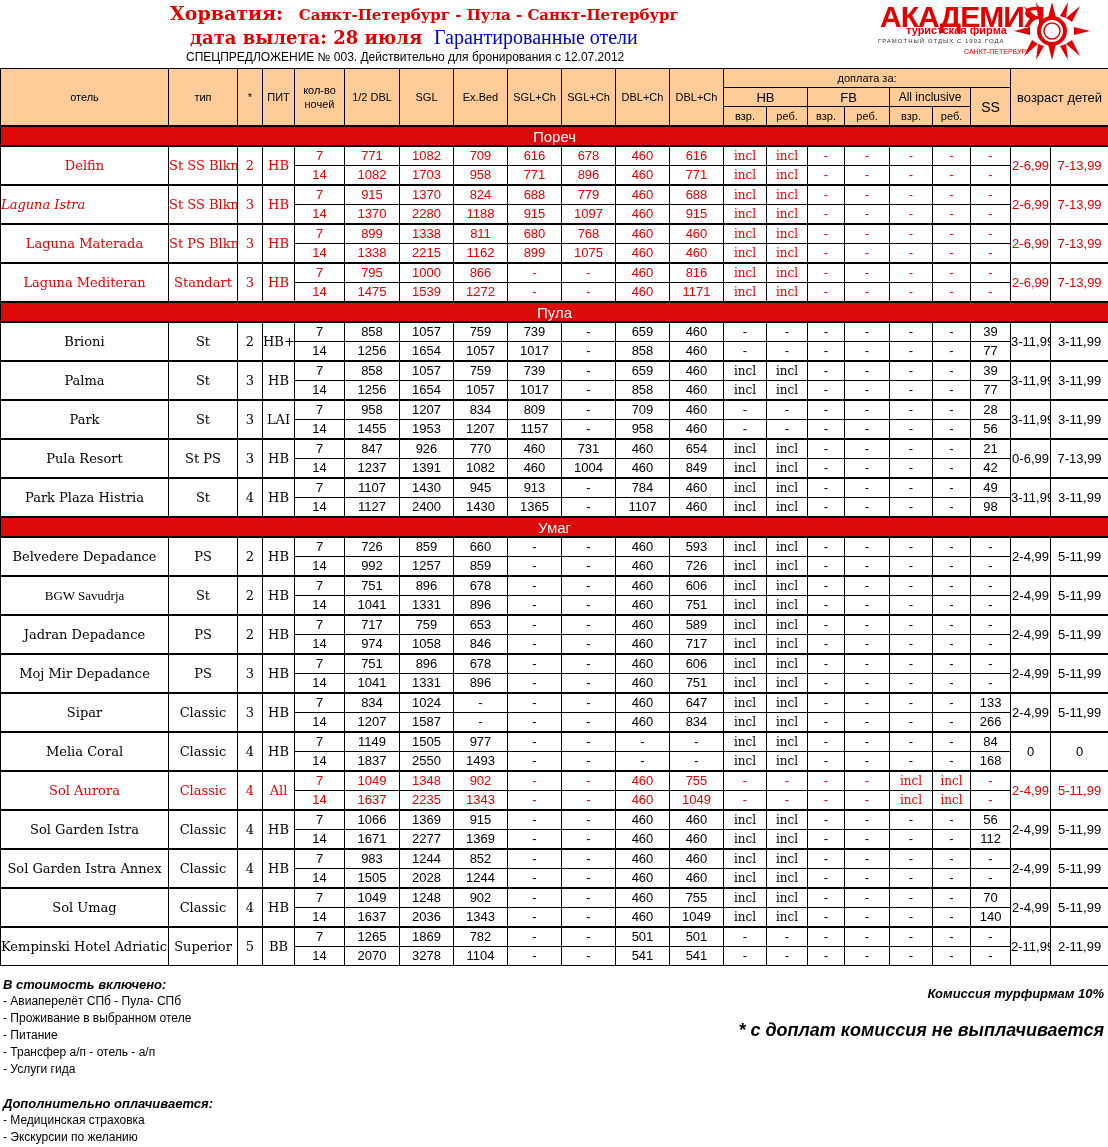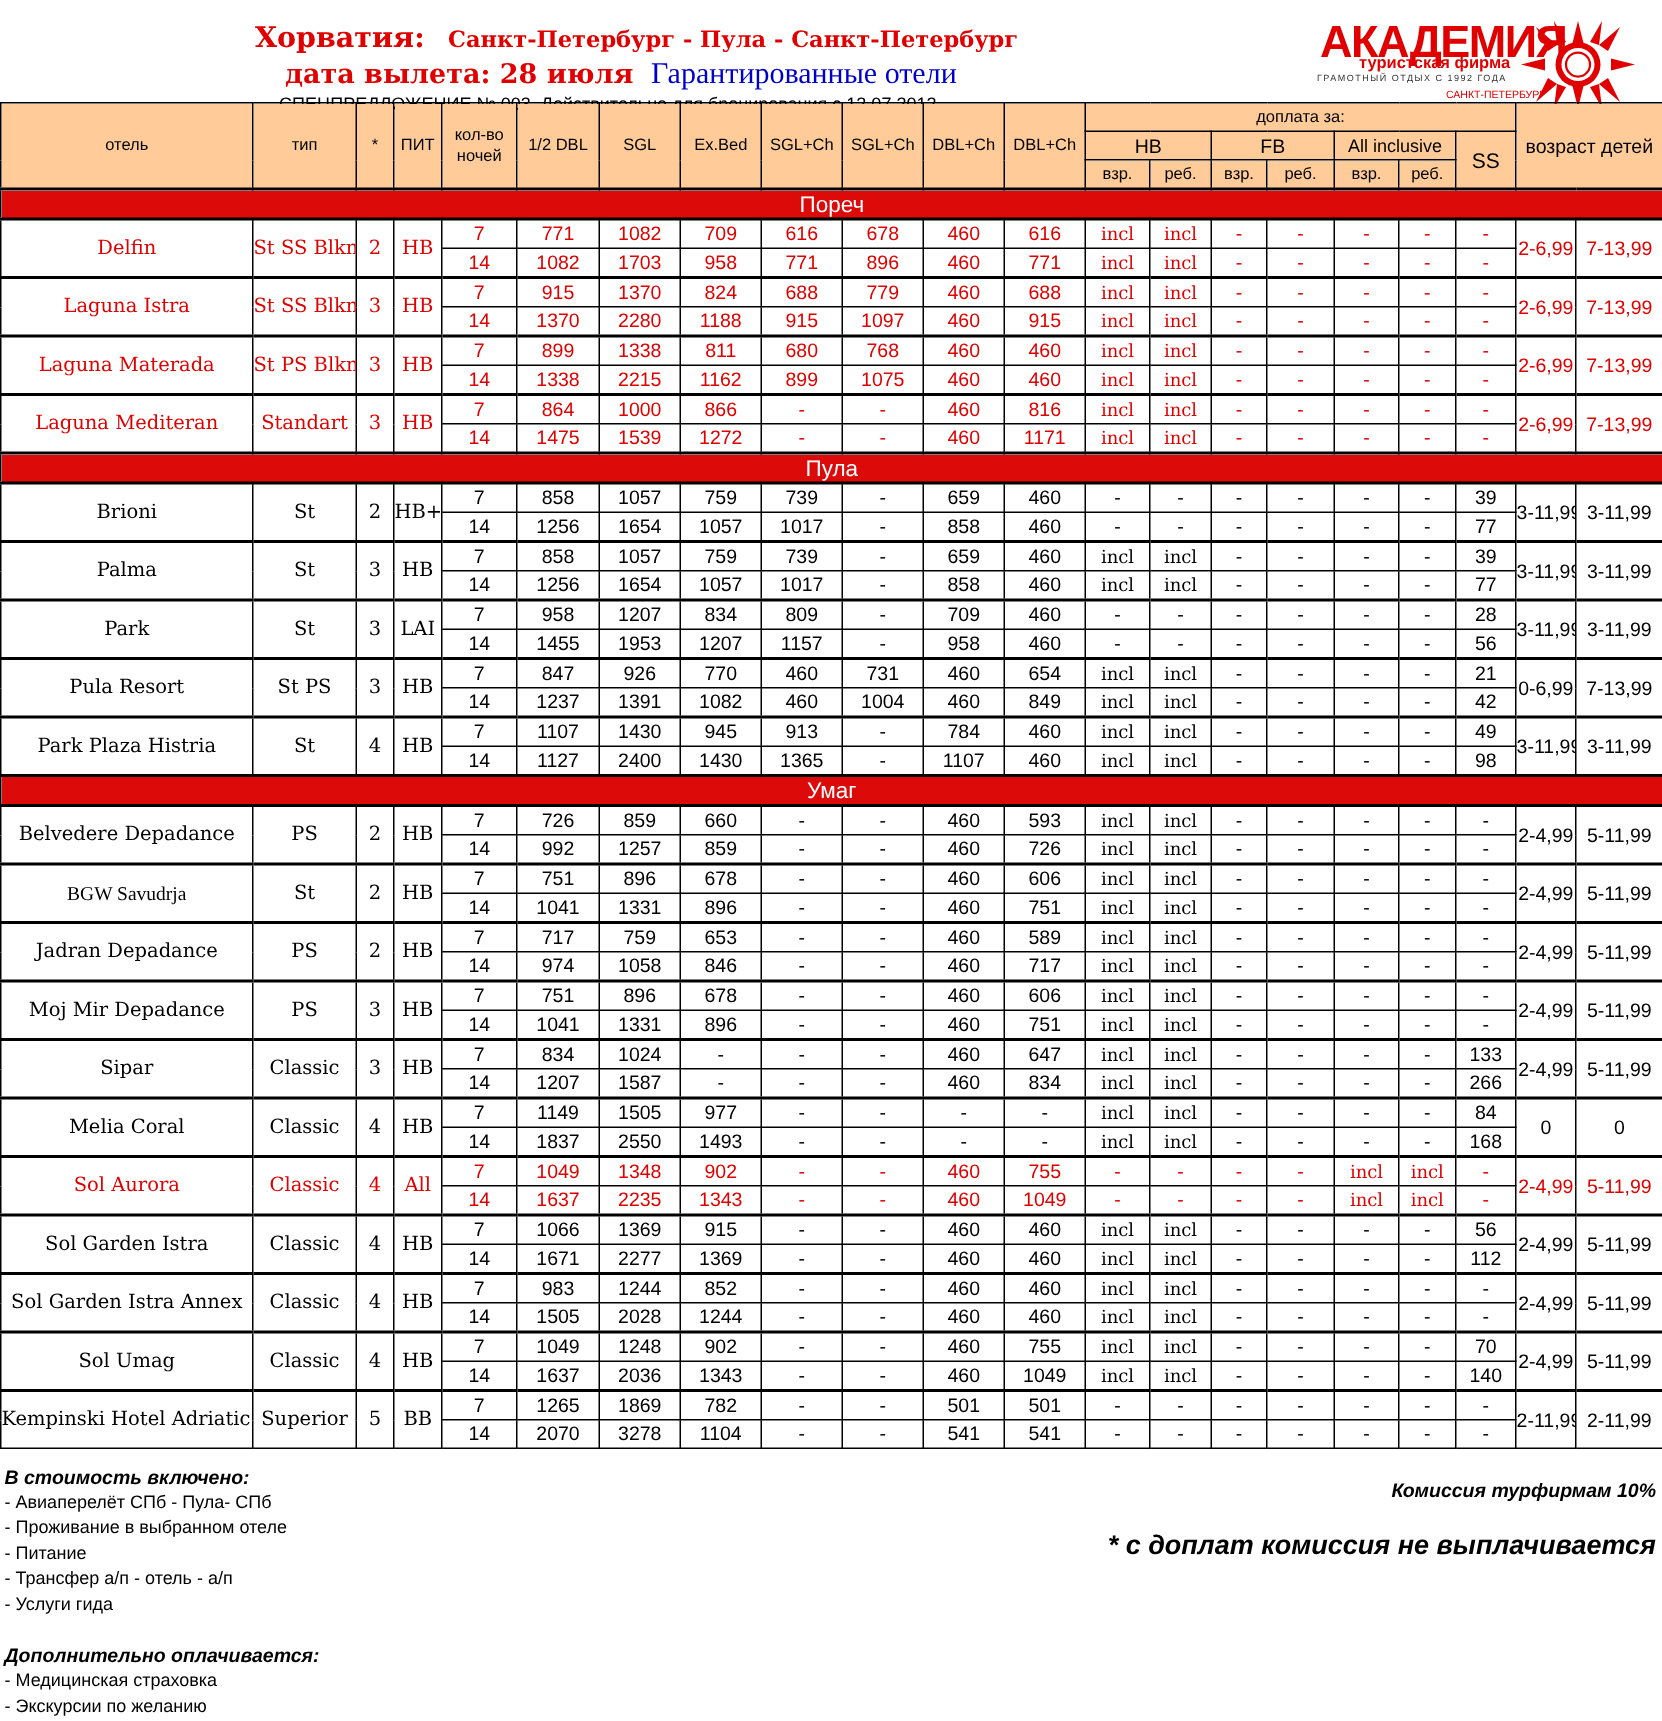--- a/index.html
+++ b/index.html
@@ -1,17 +1,17 @@
 <!DOCTYPE html>
 <html><head>
 <meta charset="utf-8">
 <style>
   html, body { margin:0; padding:0; background:#fff; }
   body { width:1108px; height:1147px; position:relative; overflow:hidden; font-family:"Liberation Sans", sans-serif; }
-  .hdr { position:absolute; left:0; top:12px; width:1108px; height:79px; }
+  .hdr { position:absolute; left:0; top:0; width:1108px; height:79px; }
   .t1 { position:absolute; left:170px; top:2px; color:#e00000; font-family:"DejaVu Serif", serif; font-weight:bold; white-space:nowrap; }
   .t1 .big { font-size:19px; }
   .t1 .small { font-size:15px; margin-left:10px; }
   .t2 { position:absolute; left:190px; top:26px; font-family:"DejaVu Serif", serif; white-space:nowrap; font-size:18px; }
   .t2 .date { color:#e00000; font-weight:bold; }
   .t2 .link { color:#0000cc; margin-left:6px; font-weight:normal; font-family:"Liberation Serif", serif; font-size:20px; }
   .t3 { position:absolute; left:186px; top:50px; font-size:12px; color:#000; white-space:nowrap; }
   .logo { position:absolute; left:876px; top:0; width:232px; height:66px; }
   .logo .name { position:absolute; left:4px; top:0; color:#e00000; font-weight:bold; font-size:30px; letter-spacing:-1px; font-family:"Liberation Sans", sans-serif; }
   .logo .sub { position:absolute; left:30px; top:24px; color:#e00000; font-size:11px; font-weight:bold; }
@@ -172,21 +172,21 @@
         <td class="cell num red">771</td>
         <td class="cell red">incl</td>
         <td class="cell red">incl</td>
         <td class="cell num red">-</td>
         <td class="cell num red">-</td>
         <td class="cell num red">-</td>
         <td class="cell num red">-</td>
         <td class="cell num red">-</td>
       </tr>
       <tr class="first">
-        <td rowspan="2" class="cell name red" style="text-align: center;">Laguna Istra</td>
+        <td rowspan="2" class="cell name red" style="text-align: left; font-style: italic;">Laguna Istra</td>
         <td rowspan="2" class="cell name red">St SS Blkn</td>
         <td rowspan="2" class="cell name red">3</td>
         <td rowspan="2" class="cell name red">HB</td>
         <td class="cell num red">7</td>
         <td class="cell num red">915</td>
         <td class="cell num red">1370</td>
         <td class="cell num red">824</td>
         <td class="cell num red">688</td>
         <td class="cell num red">779</td>
         <td class="cell num red">460</td>
@@ -257,21 +257,21 @@
         <td class="cell num red">-</td>
         <td class="cell num red">-</td>
         <td class="cell num red">-</td>
       </tr>
       <tr class="first">
         <td rowspan="2" class="cell name red" style="text-align: center;">Laguna Mediteran</td>
         <td rowspan="2" class="cell name red">Standart</td>
         <td rowspan="2" class="cell name red">3</td>
         <td rowspan="2" class="cell name red">HB</td>
         <td class="cell num red">7</td>
-        <td class="cell num red">864</td>
+        <td class="cell num red">795</td>
         <td class="cell num red">1000</td>
         <td class="cell num red">866</td>
         <td class="cell num red">-</td>
         <td class="cell num red">-</td>
         <td class="cell num red">460</td>
         <td class="cell num red">816</td>
         <td class="cell red">incl</td>
         <td class="cell red">incl</td>
         <td class="cell num red">-</td>
         <td class="cell num red">-</td>

